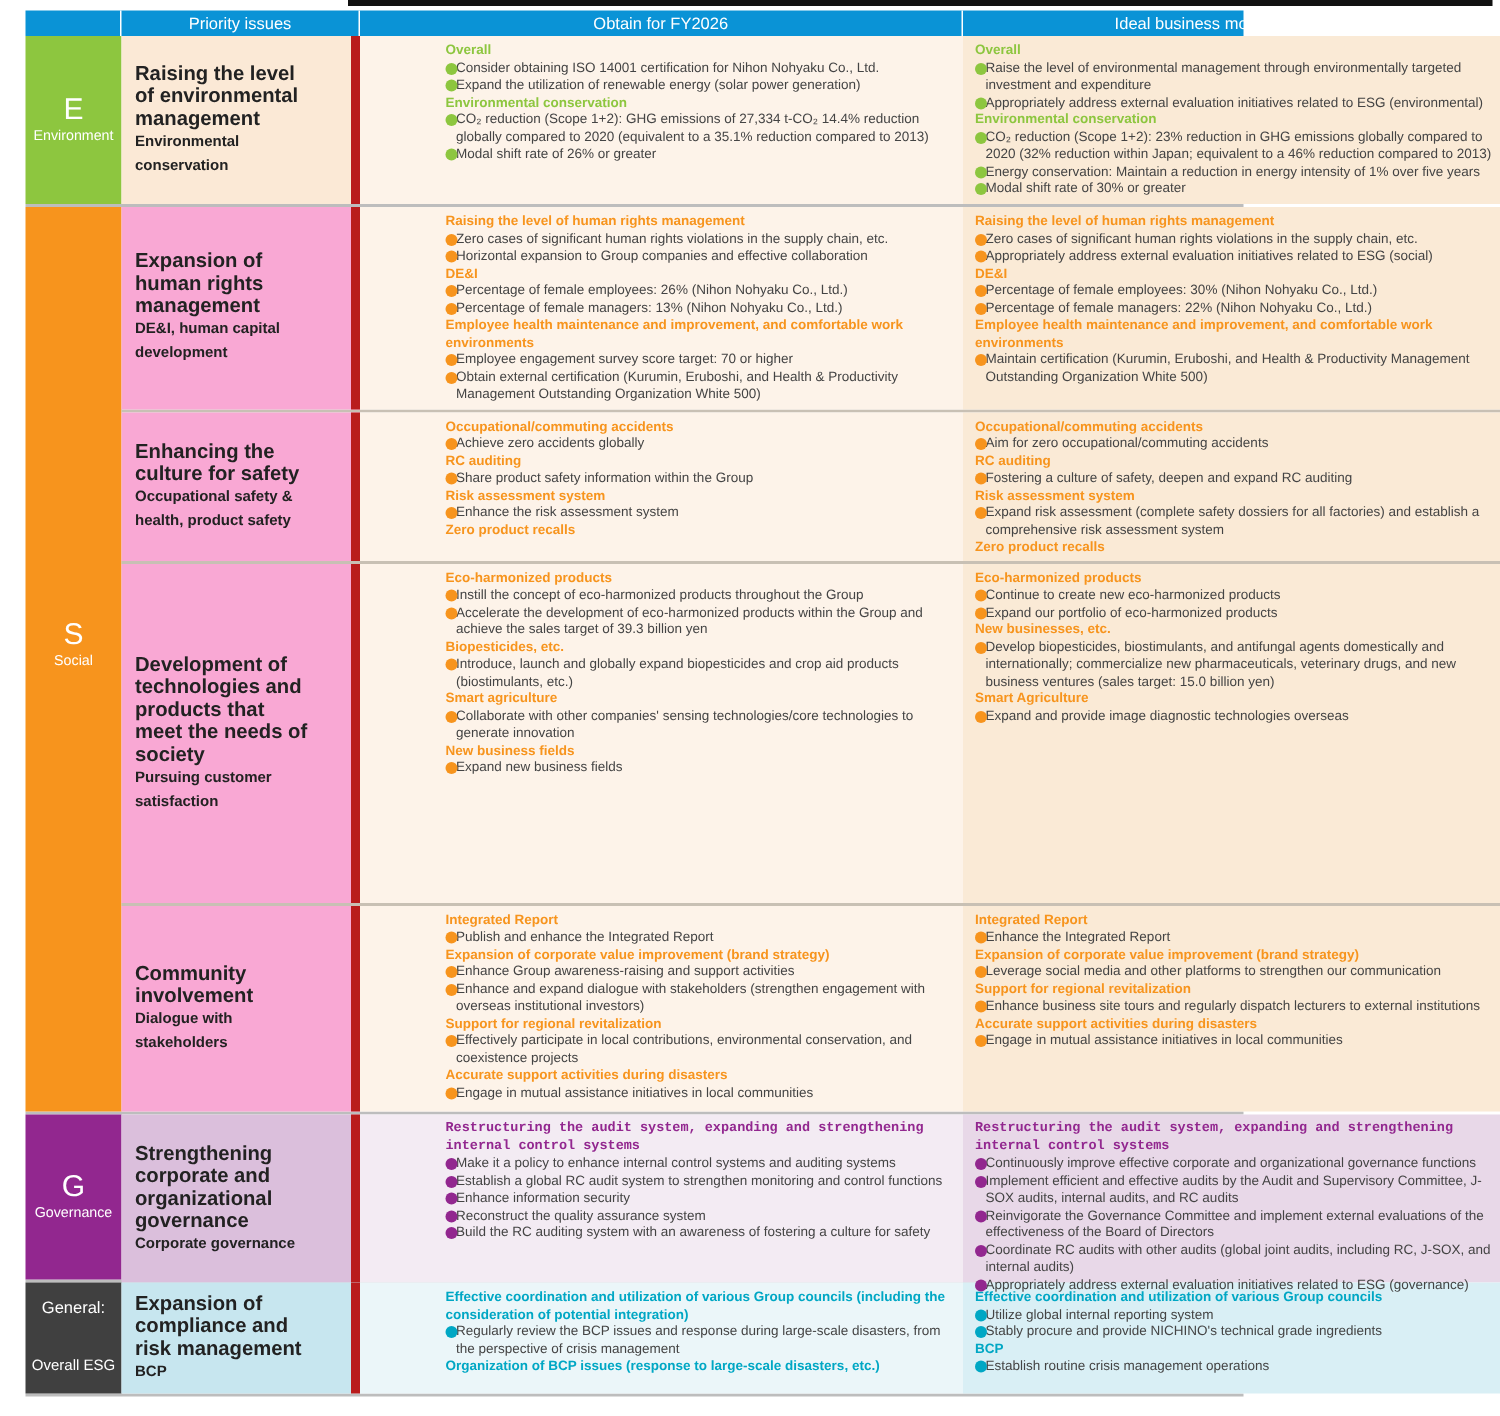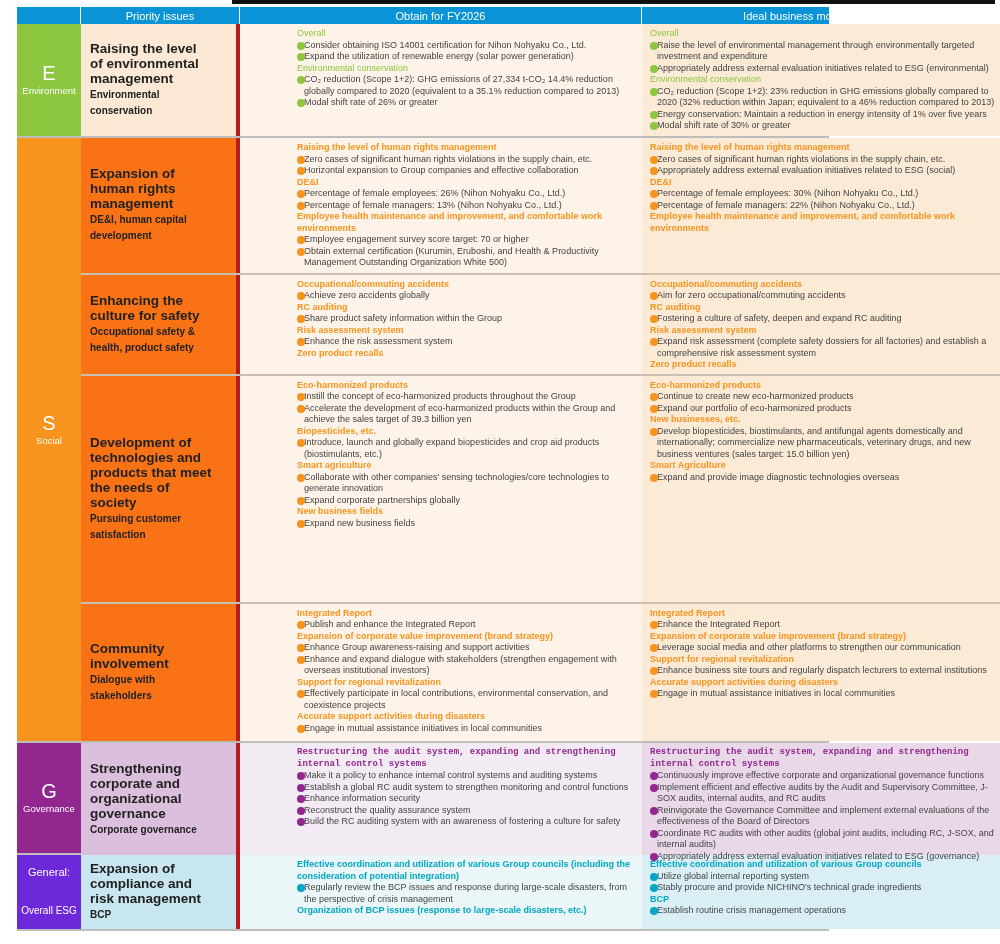--- a/index.html
+++ b/index.html
@@ -13,49 +13,49 @@
   .c2 { width: 159px; flex: none; }
   .c3 { width: 402px; flex: none; }
   .c4 { width: 363px; flex: none; text-align: right; }
   .block { display: flex; border-bottom: 2px solid #bdbdbd; }
   .cat { width: 64px; flex: none; color: #fff; display: flex; flex-direction: column; align-items: center; justify-content: center; text-align: center; border-bottom: 2px solid transparent; }
   .cat .letter { font-size: 20px; line-height: 22px; }
   .cat .sub { font-size: 9.5px; line-height: 13px; }
   .rows { flex: 1; display: flex; flex-direction: column; }
   .row { display: flex; border-bottom: 2px solid #c8c0b4; }
   .row:last-child { border-bottom: none; }
-  .prio { width: 159px; flex: none; padding: 0 24px 0 9px; display: flex; flex-direction: column; justify-content: center; border-right: 4px solid #b91c1c; }
+  .prio { width: 159px; flex: none; padding: 0 24px 0 9px; display: flex; flex-direction: column; justify-content: center; border-right: 6px solid #b91c1c; }
   .prio .title { font-size: 13.5px; font-weight: bold; line-height: 15px; color: #222; }
   .prio .subtitle { font-size: 10px; font-weight: bold; line-height: 16px; color: #222; margin-top: 1px; }
   .cell { padding: 4px 6px 4px 57px; font-size: 9px; line-height: 11.5px; }
   .cell.tgt { width: 402px; flex: none; }
   .cell.ideal { width: 363px; flex: none; padding-left: 8px; }
-  .heading { font-weight: normal; }
+  .heading { font-weight: bold; }
   .item { position: relative; padding-left: 7px; color: #444; }
   .item .dot { position: absolute; left: 0; top: 2px; width: 8px; height: 8px; border-radius: 50%; }
   
   .env .cat { background: #8dc63f; }
   .env .prio { background: #fbe9d6; }
   .env .tgt { background: #fdf3e9; }
   .env .ideal { background: #faead6; }
   .env .heading { color: #8dc63f; }
   .env .dot { background: #8dc63f; }
   .soc .cat { background: #f7941d; }
-  .soc .prio { background: #f97316; }
+  .soc .prio { background: #f9a8d4; }
   .soc .tgt { background: #fdf3e9; }
   .soc .ideal { background: #faead6; }
   .soc .heading { color: #f7941d; font-weight: bold; }
   .soc .dot { background: #f7941d; }
   .gov .cat { background: #92278f; }
   .gov .prio { background: #dbbfdc; }
   .gov .tgt { background: #f3ebf3; }
   .gov .ideal { background: #e8d8e8; }
   .gov .heading { color: #92278f; font-weight: bold; font-family: Liberation Mono, monospace; }
   .gov .dot { background: #92278f; }
-  .gen .cat { background: #6d28d9; gap: 23px; }
+  .gen .cat { background: #404040; gap: 23px; }
   .gen .prio { background: #c7e6ef; }
   .gen .tgt { background: #ebf6f9; }
   .gen .ideal { background: #d9eff5; }
   .gen .heading { color: #00a7c4; font-weight: bold; }
   .gen .dot { background: #00a7c4; }
 </style>
 </head>
 <body>
 
 <div class="topbar"></div>
@@ -123,20 +123,21 @@
             <div class="item"><span class="dot"></span><span>Obtain external certification (Kurumin, Eruboshi, and Health &amp; Productivity Management Outstanding Organization White 500)</span></div>
           </div>
           <div class="cell ideal">
             <div class="heading">Raising the level of human rights management</div>
             <div class="item"><span class="dot"></span><span>Zero cases of significant human rights violations in the supply chain, etc.</span></div>
             <div class="item"><span class="dot"></span><span>Appropriately address external evaluation initiatives related to ESG (social)</span></div>
             <div class="heading">DE&amp;I</div>
             <div class="item"><span class="dot"></span><span>Percentage of female employees: 30% (Nihon Nohyaku Co., Ltd.)</span></div>
             <div class="item"><span class="dot"></span><span>Percentage of female managers: 22% (Nihon Nohyaku Co., Ltd.)</span></div>
             <div class="heading">Employee health maintenance and improvement, and comfortable work environments</div>
+            <div class="item"><span class="dot"></span><span>Maintain certification (Kurumin, Eruboshi, and Health &amp; Productivity Management Outstanding Organization White 500)</span></div>
           </div>
         </div>
         <div class="row" style="height: 101px;">
           <div class="prio">
             <div class="title">Enhancing the culture for safety</div>
             <div class="subtitle">Occupational safety &amp; health, product safety</div>
           </div>
           <div class="cell tgt">
             <div class="heading">Occupational/commuting accidents</div>
             <div class="item"><span class="dot"></span><span>Achieve zero accidents globally</span></div>
@@ -162,21 +163,20 @@
             <div class="subtitle">Pursuing customer satisfaction</div>
           </div>
           <div class="cell tgt">
             <div class="heading">Eco-harmonized products</div>
             <div class="item"><span class="dot"></span><span>Instill the concept of eco-harmonized products throughout the Group</span></div>
             <div class="item"><span class="dot"></span><span>Accelerate the development of eco-harmonized products within the Group and achieve the sales target of 39.3 billion yen</span></div>
             <div class="heading">Biopesticides, etc.</div>
             <div class="item"><span class="dot"></span><span>Introduce, launch and globally expand biopesticides and crop aid products (biostimulants, etc.)</span></div>
             <div class="heading">Smart agriculture</div>
             <div class="item"><span class="dot"></span><span>Collaborate with other companies' sensing technologies/core technologies to generate innovation</span></div>
-            <div class="item"><span class="dot"></span><span>Expand corporate partnerships globally</span></div>
             <div class="heading">New business fields</div>
             <div class="item"><span class="dot"></span><span>Expand new business fields</span></div>
           </div>
           <div class="cell ideal">
             <div class="heading">Eco-harmonized products</div>
             <div class="item"><span class="dot"></span><span>Continue to create new eco-harmonized products</span></div>
             <div class="item"><span class="dot"></span><span>Expand our portfolio of eco-harmonized products</span></div>
             <div class="heading">New businesses, etc.</div>
             <div class="item"><span class="dot"></span><span>Develop biopesticides, biostimulants, and antifungal agents domestically and internationally; commercialize new pharmaceuticals, veterinary drugs, and new business ventures (sales target: 15.0 billion yen)</span></div>
             <div class="heading">Smart Agriculture</div>

